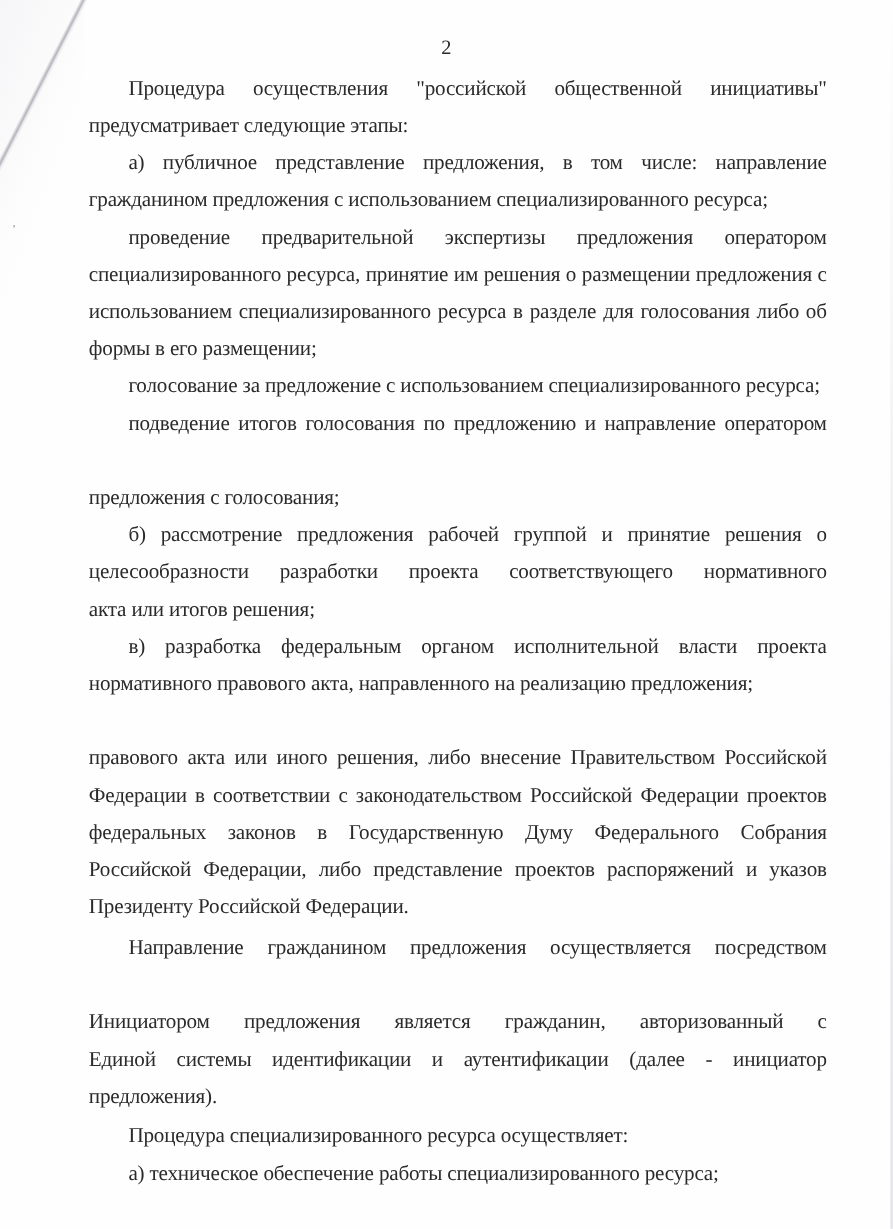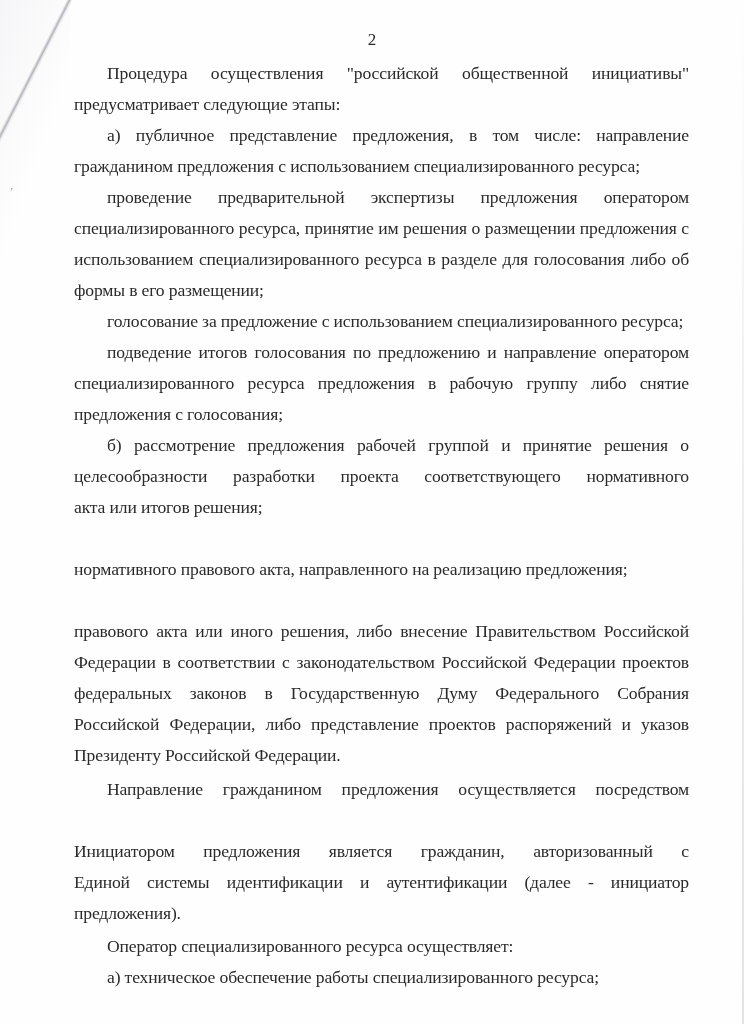--- a/index.html
+++ b/index.html
@@ -99,36 +99,36 @@
   <div class="line indent just" style="top:124px">а) публичное представление предложения, в том числе: направление</div>
 
   <div class="line indent just" style="top:186px">проведение предварительной экспертизы предложения оператором</div>
   <div class="line just" style="top:217px">специализированного ресурса, принятие им решения о размещении предложения с</div>
   <div class="line just" style="top:248px">использованием специализированного ресурса в разделе для голосования либо об</div>
   <div class="line" style="top:279px">формы в его размещении;</div>
 
   <div class="line indent" style="top:310px">голосование за предложение с использованием специализированного ресурса;</div>
 
   <div class="line indent just" style="top:341px">подведение итогов голосования по предложению и направление оператором</div>
-  <div class="line just" style="top:372px">специализированного ресурса предложения в рабочую группу либо снятие</div>
   <div class="line" style="top:403px">предложения с голосования;</div>
 
   <div class="line indent just" style="top:434px">б) рассмотрение предложения рабочей группой и принятие решения о</div>
   <div class="line just" style="top:465px">целесообразности разработки проекта соответствующего нормативного проведение</div>
   <div class="line" style="top:496px">акта или итогов решения;</div>
 
+  <div class="line indent just" style="top:527px">в) разработка федеральным органом исполнительной власти проекта</div>
   <div class="line" style="top:558px">нормативного правового акта, направленного на реализацию предложения;</div>
 
   <div class="line just" style="top:620px">правового акта или иного решения, либо внесение Правительством Российской</div>
   <div class="line just" style="top:651px">Федерации в соответствии с законодательством Российской Федерации проектов</div>
   <div class="line just" style="top:682px">федеральных законов в Государственную Думу Федерального Собрания</div>
   <div class="line just" style="top:713px">Российской Федерации, либо представление проектов распоряжений и указов</div>
   <div class="line" style="top:744px">Президенту Российской Федерации.</div>
 
   <div class="line indent just" style="top:778px">Направление гражданином предложения осуществляется посредством</div>
   <div class="line just" style="top:840px">Инициатором предложения является гражданин, авторизованный с использованием</div>
   <div class="line just" style="top:871px">Единой системы идентификации и аутентификации (далее - инициатор</div>
   <div class="line" style="top:902px">предложения).</div>
 
-  <div class="line indent" style="top:935px">Оператор специализированного ресурса осуществляет:</div>
+  <div class="line indent" style="top:935px">Процедура специализированного ресурса осуществляет:</div>
 
   <div class="line indent" style="top:966px">а) техническое обеспечение работы специализированного ресурса;</div>
 </div>
 
 </body></html>

